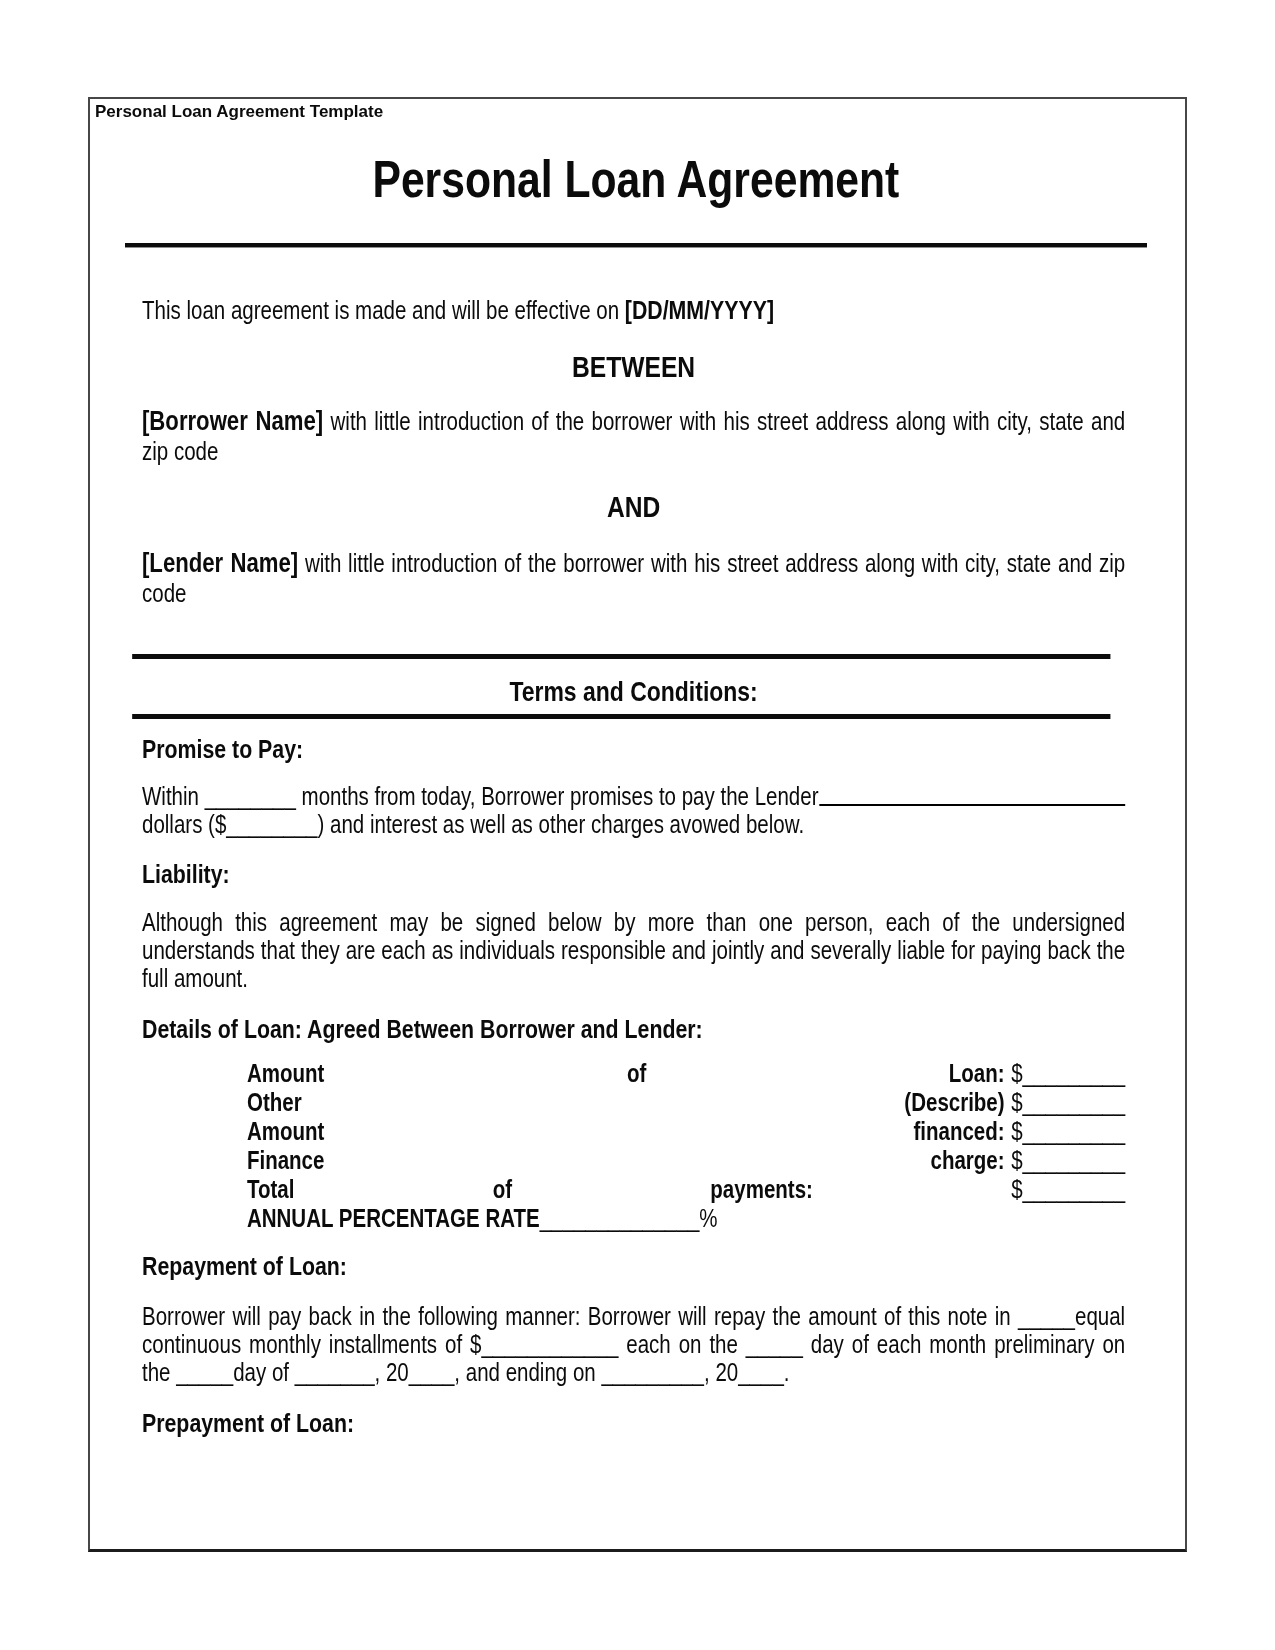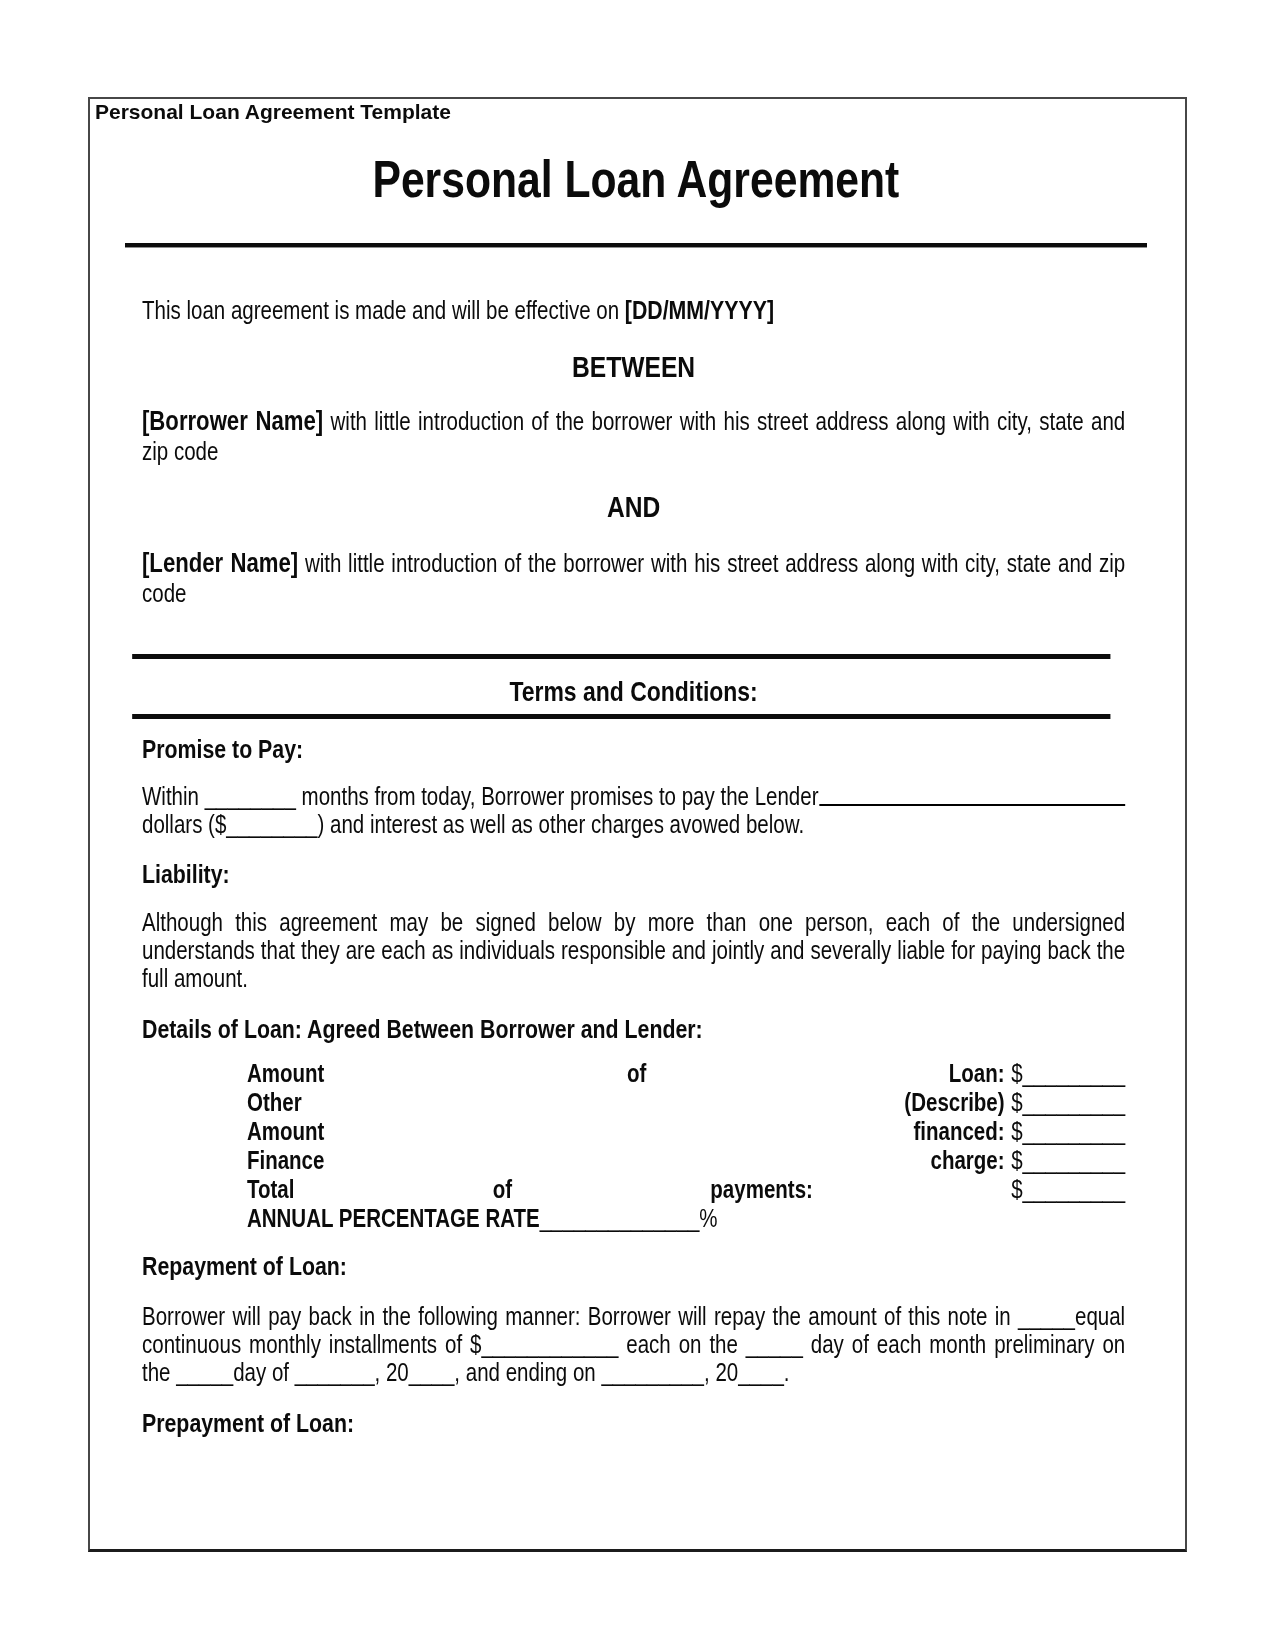--- a/index.html
+++ b/index.html
@@ -1,20 +1,20 @@
 <!DOCTYPE html>
 <html><head>
 <meta charset="utf-8">
 <style>
   html,body{margin:0;padding:0;background:#ffffff;}
   .page{position:relative;width:1275px;height:1650px;background:#ffffff;overflow:hidden;
         font-family:"Liberation Sans","DejaVu Sans",sans-serif;color:#0b0b0b;}
   .box{position:absolute;left:88px;top:97px;width:1095px;height:1450px;background:#fff;
        border:2px solid #474747;border-bottom:3px solid #1c1c1c;overflow:hidden;}
-  .tpl-label{position:absolute;left:5px;top:1px;font-size:21px;line-height:24px;font-weight:700;white-space:nowrap;}
+  .tpl-label{position:absolute;left:5px;top:1px;font-size:17px;line-height:24px;font-weight:700;white-space:nowrap;}
   .title-wrap{margin:52px 0 0 35px;width:1246px;transform:scaleX(0.82);transform-origin:0 0;
               text-align:center;font-size:52px;line-height:56px;font-weight:700;white-space:nowrap;}
   .title-rule{margin:36px 38px 0 35px;height:4px;background:#0c0c0c;border-bottom:1px solid #8f8f8f;}
   .content{margin:0 0 0 52px;width:1199px;transform:scaleX(0.82);transform-origin:0 0;
            font-size:25px;line-height:28px;text-align:justify;}
   .content p{margin:0;}
   .b{font-weight:700;}
   .name{font-size:27px;}
   .h-center{text-align:center;font-weight:700;}
   .between{margin-top:26px;font-size:30px;line-height:34px;}

